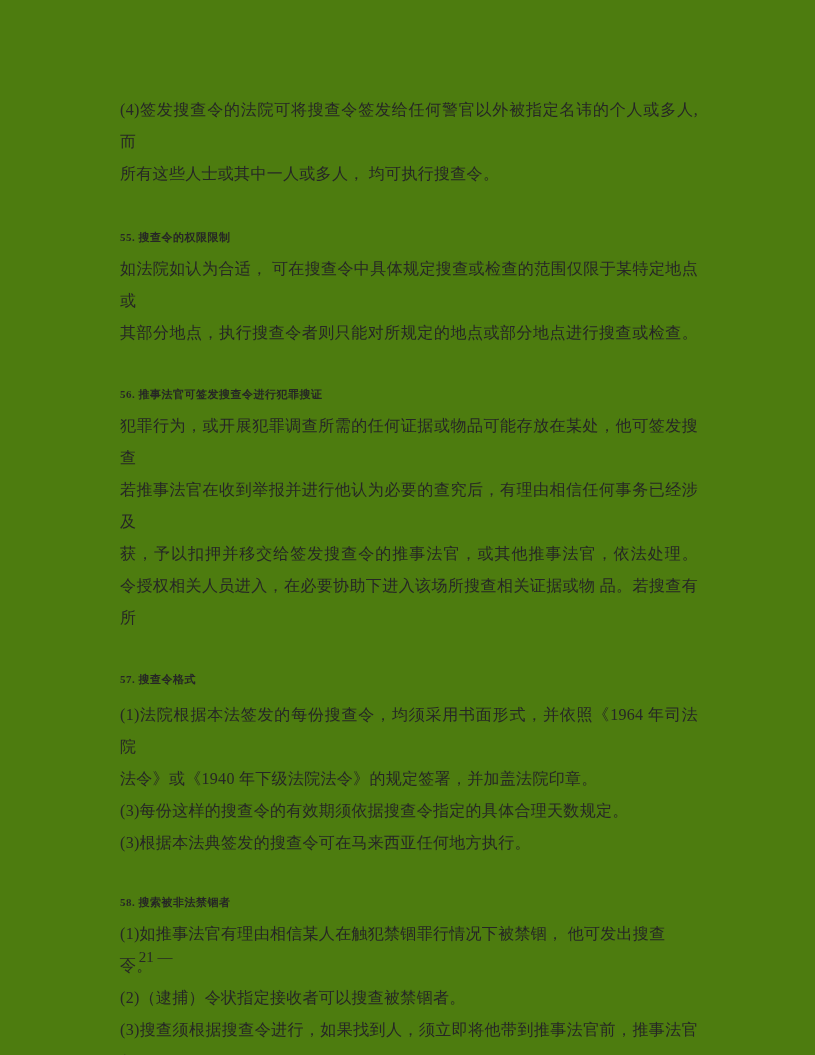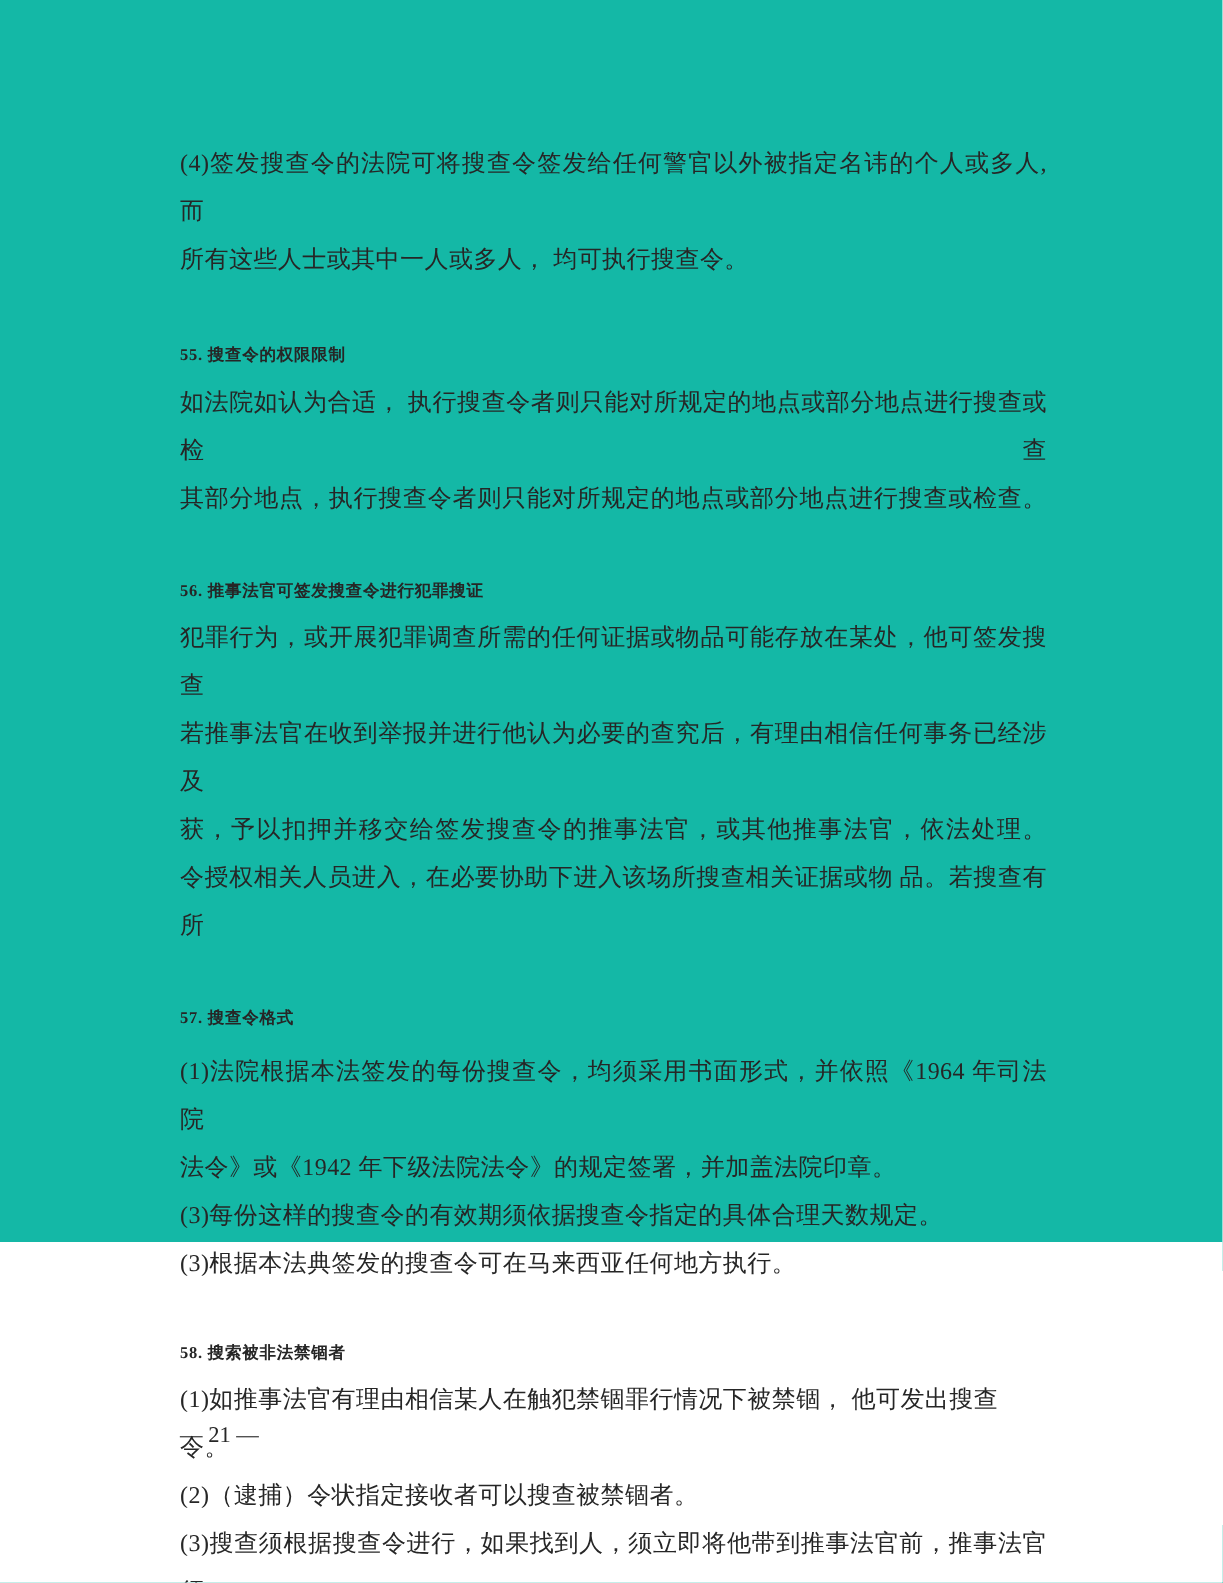--- a/index.html
+++ b/index.html
@@ -10,22 +10,22 @@
   body {
     width: 815px;
     height: 1055px;
     font-family: "Liberation Serif", "DejaVu Serif", serif;
     color: #262626;
     overflow: hidden;
   }
   .page {
     position: relative;
     width: 815px;
-    height: 828px;
-    background: #14b8a6;
+    height: 1055px;
+    background: #4d7c0f;
   }
   .content {
     position: absolute;
     left: 120px;
     top: 0;
     width: 578px;
   }
   .para { margin: 0; }
   .line {
     display: block;
@@ -70,36 +70,36 @@
 <div class="page">
   <div class="content">
 
     <div class="para intro">
       <span class="line fill">(4)签发搜查令的法院可将搜查令签发给任何警官以外被指定名讳的个人或多人,而</span>
       <span class="line">所有这些人士或其中一人或多人， 均可执行搜查令。</span>
     </div>
 
     <h2 class="heading h55">55. 搜查令的权限限制</h2>
     <div class="para">
-      <span class="line fill">如法院如认为合适， 执行搜查令者则只能对所规定的地点或部分地点进行搜查或检查</span>
+      <span class="line fill">如法院如认为合适， 可在搜查令中具体规定搜查或检查的范围仅限于某特定地点或</span>
       <span class="line fill">其部分地点，执行搜查令者则只能对所规定的地点或部分地点进行搜查或检查。</span>
     </div>
 
     <h2 class="heading h56">56. 推事法官可签发搜查令进行犯罪搜证</h2>
     <div class="para">
       <span class="line fill">犯罪行为，或开展犯罪调查所需的任何证据或物品可能存放在某处，他可签发搜查</span>
       <span class="line fill">若推事法官在收到举报并进行他认为必要的查究后，有理由相信任何事务已经涉及</span>
       <span class="line fill">获，予以扣押并移交给签发搜查令的推事法官，或其他推事法官，依法处理。</span>
       <span class="line fill">令授权相关人员进入，在必要协助下进入该场所搜查相关证据或物 品。若搜查有所</span>
     </div>
 
     <h2 class="heading h57">57. 搜查令格式</h2>
     <div class="para p57-1">
       <span class="line fill">(1)法院根据本法签发的每份搜查令，均须采用书面形式，并依照《1964 年司法院</span>
-      <span class="line">法令》或《1942 年下级法院法令》的规定签署，并加盖法院印章。</span>
+      <span class="line">法令》或《1940 年下级法院法令》的规定签署，并加盖法院印章。</span>
     </div>
     <div class="para">
       <span class="line">(3)每份这样的搜查令的有效期须依据搜查令指定的具体合理天数规定。</span>
     </div>
     <div class="para">
       <span class="line">(3)根据本法典签发的搜查令可在马来西亚任何地方执行。</span>
     </div>
 
     <h2 class="heading h58">58. 搜索被非法禁锢者</h2>
     <div class="para">

